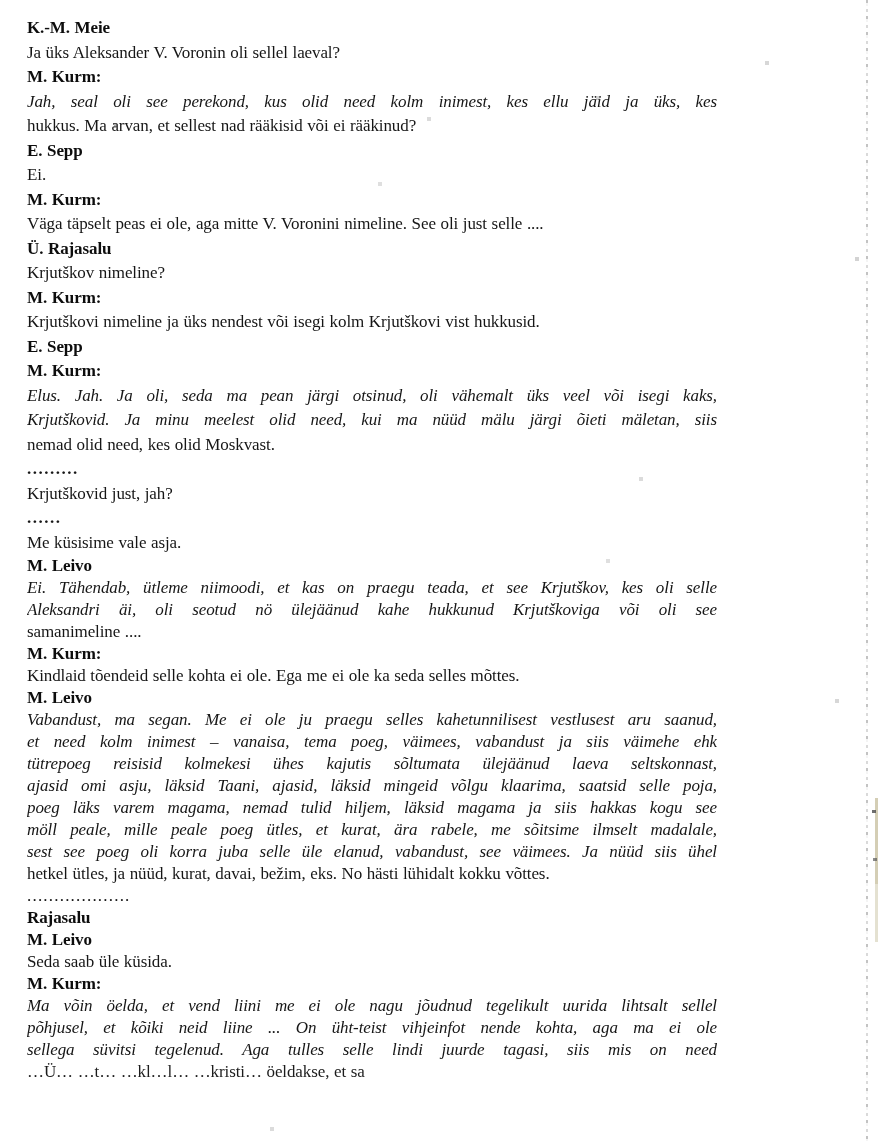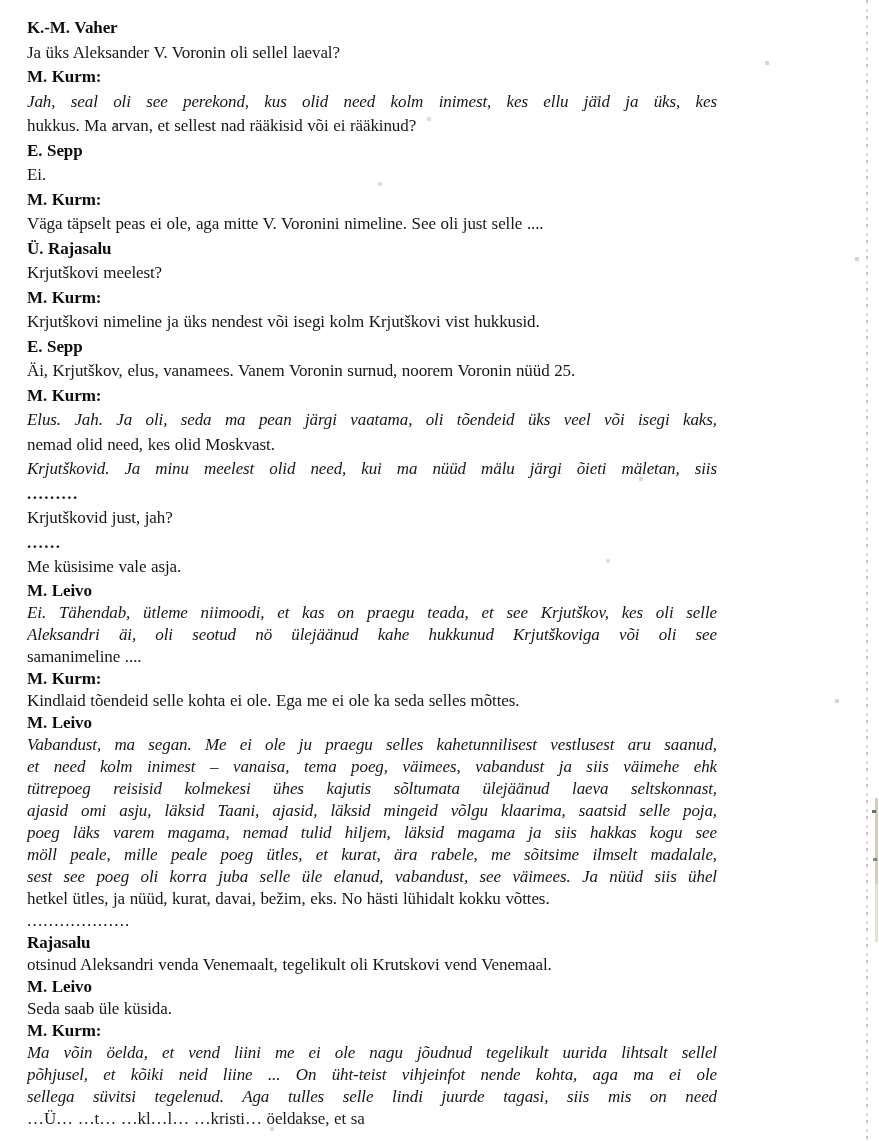--- a/index.html
+++ b/index.html
@@ -56,39 +56,38 @@
       271px 1128px 0 1px rgba(110,110,110,.25),
       607px 560px 0 1px rgba(110,110,110,.22);
   }
 </style>
 </head>
 <body>
 
 <div class="page">
   <div class="text-column">
     <div class="secA">
-        <div class="line speaker lline">K.-M. Vaher</div>
+        <div class="line speaker lline">K.-M. Meie</div>
         <div class="line lline">Ja üks Aleksander V. Voronin oli sellel laeval?</div>
         <div class="line speaker lline">M. Kurm:</div>
         <div class="line jline">Jah, seal oli see perekond, kus olid need kolm inimest, kes ellu jäid ja üks, kes</div>
         <div class="line lline">hukkus. Ma arvan, et sellest nad rääkisid või ei rääkinud?</div>
         <div class="line speaker lline">E. Sepp</div>
         <div class="line lline">Ei.</div>
         <div class="line speaker lline">M. Kurm:</div>
         <div class="line lline">Väga täpselt peas ei ole, aga mitte V. Voronini nimeline. See oli just selle ....</div>
         <div class="line speaker lline">Ü. Rajasalu</div>
-        <div class="line lline">Krjutškovi meelest?</div>
+        <div class="line lline">Krjutškov nimeline?</div>
         <div class="line speaker lline">M. Kurm:</div>
         <div class="line lline">Krjutškovi nimeline ja üks nendest või isegi kolm Krjutškovi vist hukkusid.</div>
         <div class="line speaker lline">E. Sepp</div>
-        <div class="line lline">Äi, Krjutškov, elus, vanamees. Vanem Voronin surnud, noorem Voronin nüüd 25.</div>
         <div class="line speaker lline">M. Kurm:</div>
-        <div class="line jline">Elus. Jah. Ja oli, seda ma pean järgi vaatama, oli tõendeid üks veel või isegi kaks,</div>
+        <div class="line jline">Elus. Jah. Ja oli, seda ma pean järgi otsinud, oli vähemalt üks veel või isegi kaks,</div>
+        <div class="line jline">Krjutškovid. Ja minu meelest olid need, kui ma nüüd mälu järgi õieti mäletan, siis</div>
         <div class="line lline">nemad olid need, kes olid Moskvast.</div>
-        <div class="line jline">Krjutškovid. Ja minu meelest olid need, kui ma nüüd mälu järgi õieti mäletan, siis</div>
         <div class="line dots lline">.........</div>
         <div class="line lline">Krjutškovid just, jah?</div>
         <div class="line dots lline">......</div>
         <div class="line lline">Me küsisime vale asja.</div>
       </div>
     <div class="secB">
         <div class="line speaker lline">M. Leivo</div>
         <div class="line jline">Ei. Tähendab, ütleme niimoodi, et kas on praegu teada, et see Krjutškov, kes oli selle</div>
         <div class="line jline">Aleksandri äi, oli seotud nö ülejäänud kahe hukkunud Krjutškoviga või oli see</div>
         <div class="line lline">samanimeline ....</div>
@@ -98,21 +97,20 @@
         <div class="line jline">Vabandust, ma segan. Me ei ole ju praegu selles kahetunnilisest vestlusest aru saanud,</div>
         <div class="line jline">et need kolm inimest – vanaisa, tema poeg, väimees, vabandust ja siis väimehe ehk</div>
         <div class="line jline">tütrepoeg reisisid kolmekesi ühes kajutis sõltumata ülejäänud laeva seltskonnast,</div>
         <div class="line jline">ajasid omi asju, läksid Taani, ajasid, läksid mingeid võlgu klaarima, saatsid selle poja,</div>
         <div class="line jline">poeg läks varem magama, nemad tulid hiljem, läksid magama ja siis hakkas kogu see</div>
         <div class="line jline">möll peale, mille peale poeg ütles, et kurat, ära rabele, me sõitsime ilmselt madalale,</div>
         <div class="line jline">sest see poeg oli korra juba selle üle elanud, vabandust, see väimees. Ja nüüd siis ühel</div>
         <div class="line lline">hetkel ütles, ja nüüd, kurat, davai, bežim, eks. No hästi lühidalt kokku võttes.</div>
         <div class="line dots lline regular">...................</div>
         <div class="line speaker lline">Rajasalu</div>
-        <div class="line lline">otsinud Aleksandri venda Venemaalt, tegelikult oli Krutskovi vend Venemaal.</div>
         <div class="line speaker lline">M. Leivo</div>
         <div class="line lline">Seda saab üle küsida.</div>
         <div class="line speaker lline">M. Kurm:</div>
         <div class="line jline">Ma võin öelda, et vend liini me ei ole nagu jõudnud tegelikult uurida lihtsalt sellel</div>
         <div class="line jline">põhjusel, et kõiki neid liine ... On üht-teist vihjeinfot nende kohta, aga ma ei ole</div>
         <div class="line jline">sellega süvitsi tegelenud. Aga tulles selle lindi juurde tagasi, siis mis on need</div>
         <div class="line lline clipped">…Ü… …t… …kl…l… …kristi… öeldakse, et sa</div>
       </div>
   </div>
 

